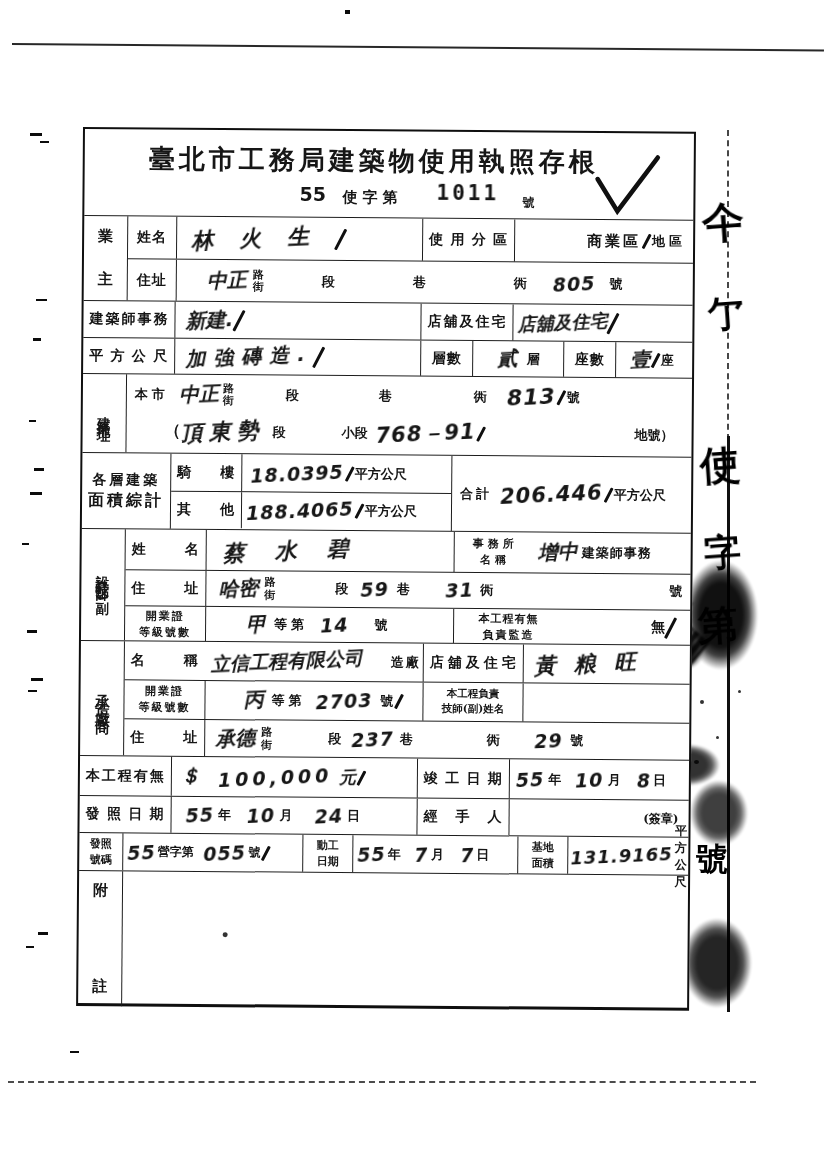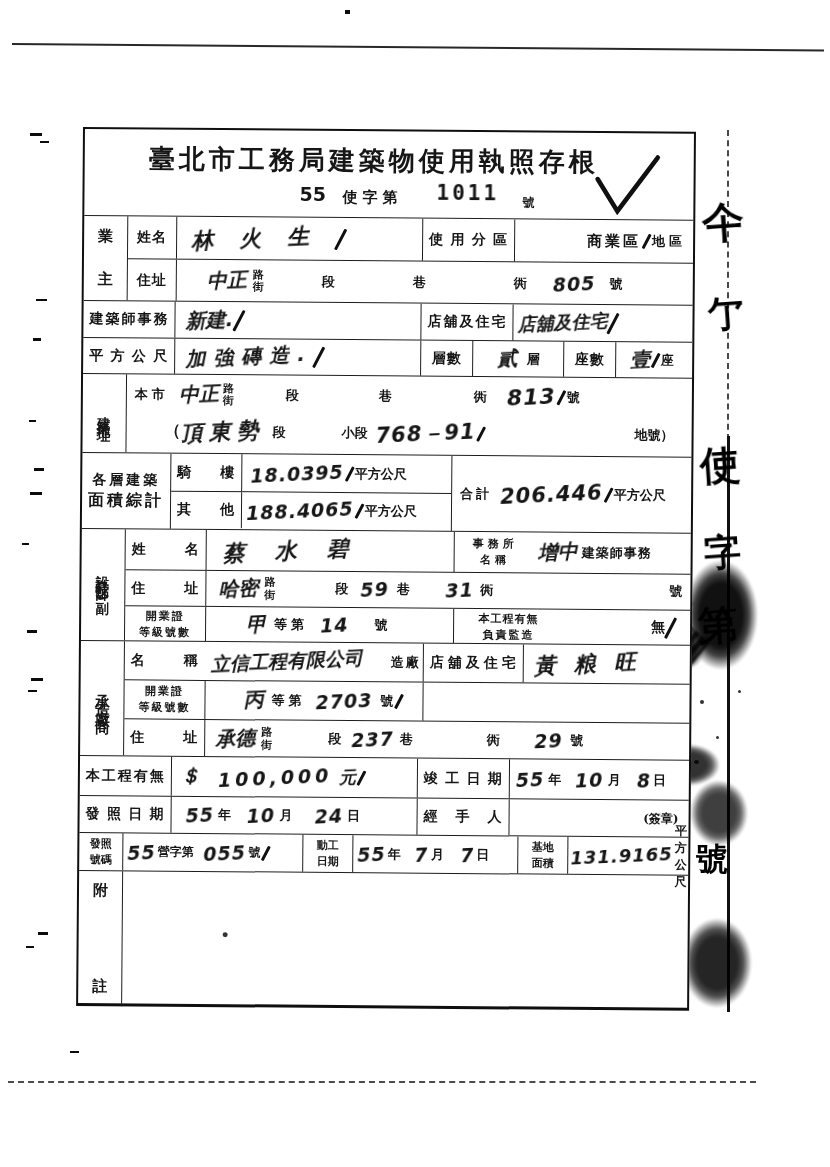--- a/index.html
+++ b/index.html
@@ -342,20 +342,24 @@
           <span style="font-size:11px;font-weight:600;letter-spacing:2px">開業證</span>
           <span style="font-size:11px;font-weight:600;letter-spacing:2px">等級號數</span>
         </div>
         <div class="cell bl val" style="width:218px;padding-left:38px">
           <span class="hw">丙</span>
           <span class="punit" style="margin-left:8px;letter-spacing:4px">等第</span>
           <span class="hw num" style="margin-left:10px">2703</span>
           <span class="punit" style="margin-left:8px">號</span>
             <span class="tick sm"></span>
         </div>
+        <div class="cell bl two" style="width:100px;align-items:center">
+          <span style="font-size:10.5px;font-weight:600">本工程負責</span>
+          <span style="font-size:10.5px;font-weight:600">技師(副)姓名</span>
+        </div>
         <div class="cell bl" style="flex:1"></div>
       </div>
       <div class="sub" style="height:37px">
         <div class="cell lab spread" style="width:80px">住址</div>
         <div class="cell bl val" style="flex:1;padding:0 8px">
           <span class="hw" style="margin-left:2px">承德</span>
           <span class="punit small two" style="margin-left:6px">
             <span>路</span>
               <span>街</span>
           </span>

